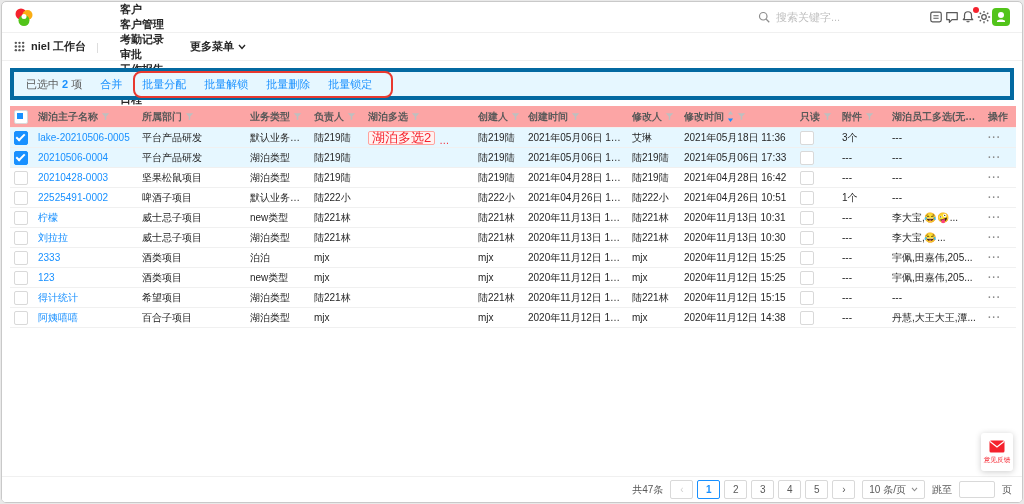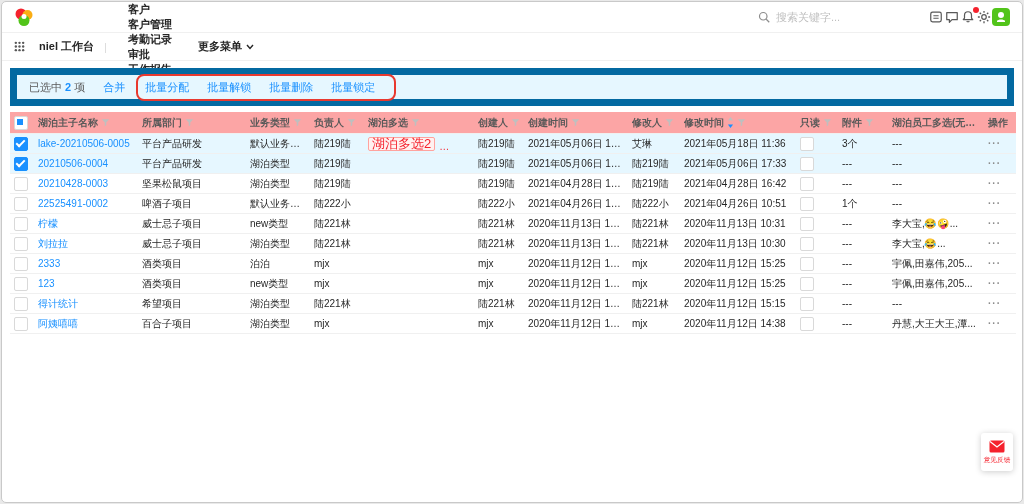--- a/index.html
+++ b/index.html
@@ -42,31 +42,31 @@
   .app-chip { width: 18px; height: 18px; cursor: pointer; }
 
   
   .navbar {
     height: 27px;
     display: flex; align-items: center;
     padding: 0 12px;
     border-bottom: 1px solid #f0f0f0;
     font-size: 11px; font-weight: bold; color: #262626;
   }
-  .nav-left { display: flex; align-items: center; gap: 14px; }
+  .nav-left { display: flex; align-items: center; gap: 6px; }
   .nav-divider { color: #d9d9d9; font-weight: normal; margin: 0 8px 0 10px; }
   .nav-items { display: flex; align-items: flex-start; flex-direction: column; }
   .nav-item { padding: 0 13px; cursor: pointer; white-space: nowrap; }
   .nav-more { padding: 0 13px; display: flex; align-items: center; gap: 4px; cursor: pointer; }
 
   
   .content { padding: 7px 8px 0 8px; }
   .selection-bar {
     background: #e6f7ff;
-    border: 7px solid #0369a1;
+    border: 4px solid #0369a1;
     height: 24px;
     display: flex; align-items: center;
     font-size: 11px;
     padding: 0 12px;
     position: relative;
   }
   .sel-text { color: #595959; margin-right: 18px; white-space: nowrap; }
   .sel-count { color: #1890ff; font-weight: bold; margin: 0 3px; }
   .link-btn { color: #1890ff; cursor: pointer; white-space: nowrap; }
   .merge-btn { margin-right: 20px; }
@@ -576,20 +576,41 @@
             <td>2020年11月12日 14:38</td>
             <td><span class="cb plain"></span></td>
             <td>---</td>
             <td>丹慧,大王大王,潭...</td>
             <td><span class="more-actions">···</span></td>
           </tr>
         </tbody>
     </table>
   </main>
 
+  <footer class="footer">
+    <span>共47条</span>
+    <div class="pages">
+        <span class="page-btn dis">‹</span>
+        <span class="page-btn active">1</span>
+        <span class="page-btn">2</span>
+        <span class="page-btn">3</span>
+        <span class="page-btn">4</span>
+        <span class="page-btn">5</span>
+        <span class="page-btn">›</span>
+      </div>
+    <div class="page-size">
+      <span>10 条/页</span>
+      <svg width="7" height="5" viewBox="0 0 8 6">
+          <path d="M1 1l3 3.5L7 1" fill="none" stroke="#8c8c8c" stroke-width="1.3"></path>
+        </svg>
+    </div>
+    <span>跳至</span>
+    <input class="jump-input" style="">
+    <span>页</span>
+  </footer>
 
   <div class="feedback">
     <svg width="16" height="13" viewBox="0 0 16 13">
       <rect x="0.5" y="0.5" width="15" height="12" rx="1.5" fill="#f5222d"></rect>
       <path d="M1 1.5l7 5.5 7-5.5" fill="none" stroke="#fff" stroke-width="1.2"></path>
     </svg>
     <span class="feedback-label">意见反馈</span>
   </div>
 
 </div>

